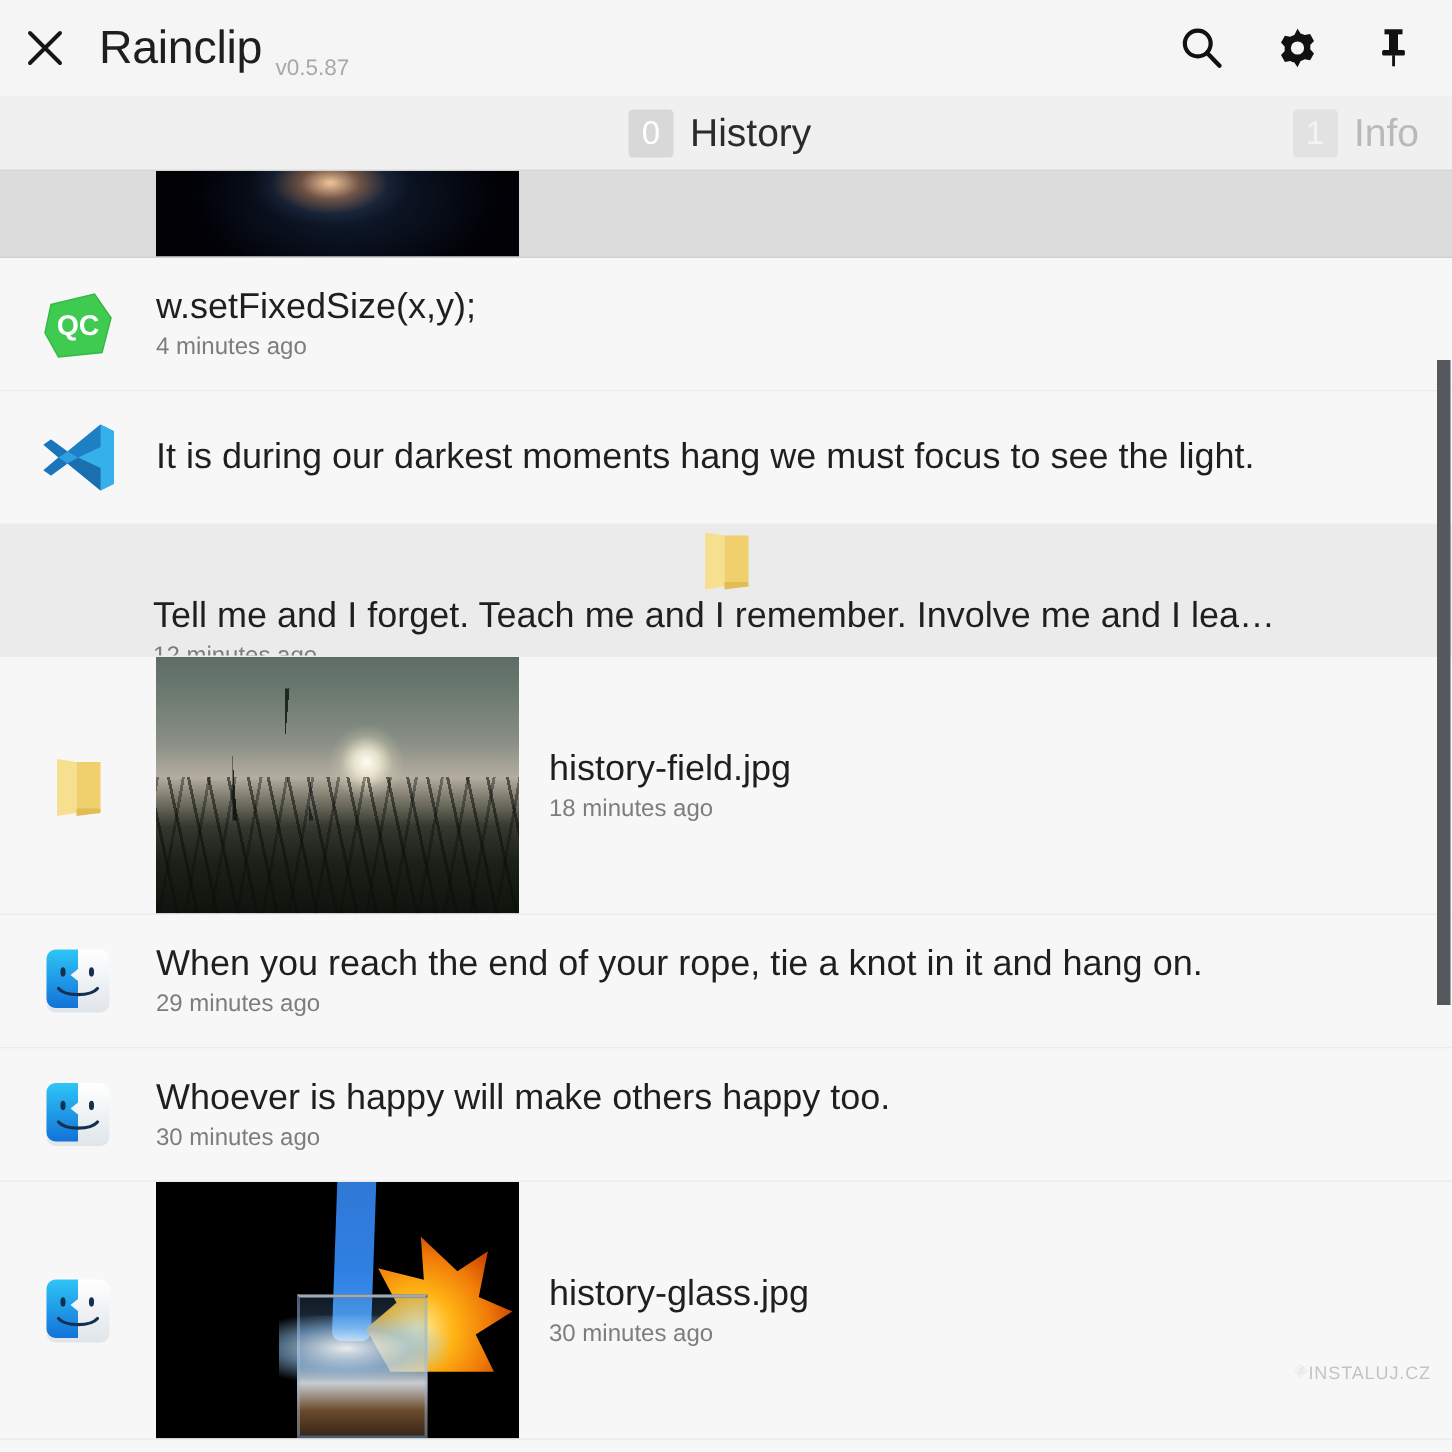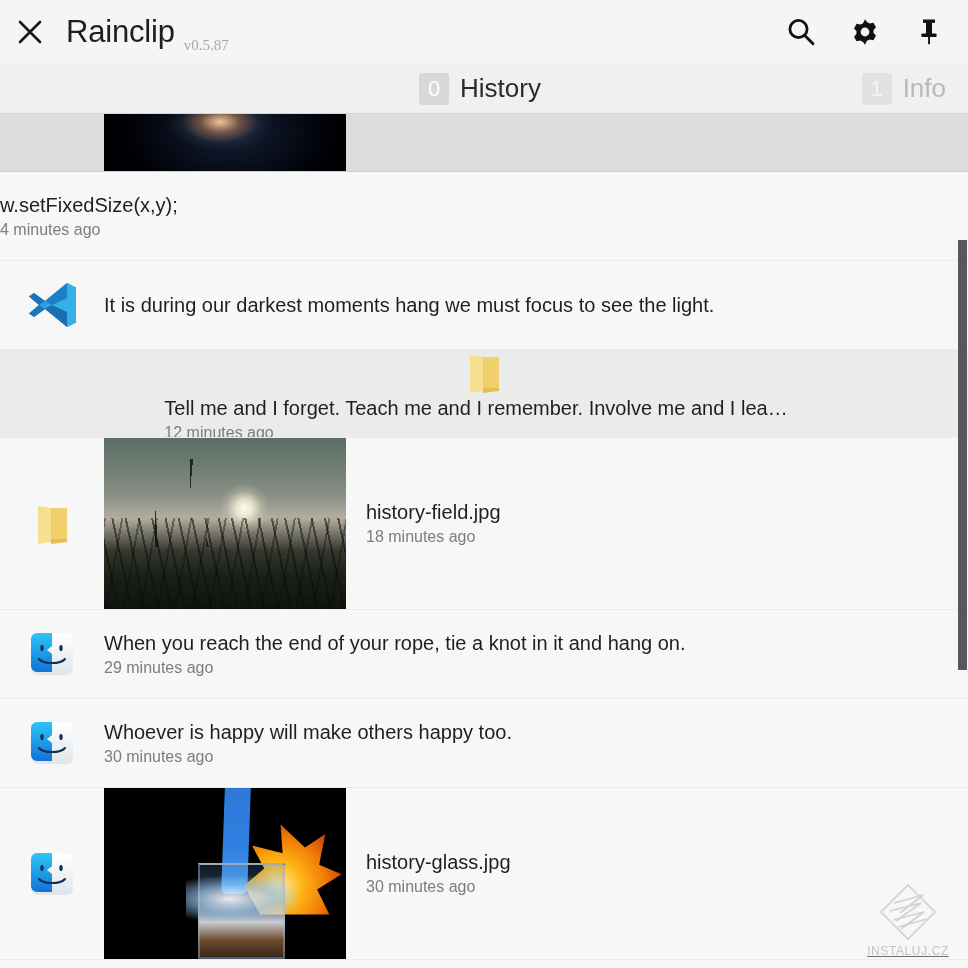--- a/index.html
+++ b/index.html
@@ -34,21 +34,20 @@
     letter-spacing: -0.2px;
     white-space: nowrap;
   }
   .app-version {
     font-size: 15px;
     color: #a8a8a8;
     margin-left: 9px;
     align-self: flex-end;
     margin-bottom: 10px;
     white-space: nowrap;
-    font-family: Liberation Serif, serif;
   }
   .titlebar-spacer { flex: 1 1 auto; }
   .tb-actions { display: flex; align-items: center; gap: 30px; }
   .tb-icon {
     width: 34px; height: 34px;
     display: flex; align-items: center; justify-content: center;
     cursor: pointer;
   }
 
   
@@ -122,21 +121,21 @@
     flex: 1 1 auto;
     min-width: 0;
     padding-right: 16px;
     display: flex;
     flex-direction: column;
     justify-content: center;
     gap: 2px;
   }
   .row-body.with-thumb { padding-left: 20px; }
   .row-title {
-    font-size: 20px;
+    font-size: 24px;
     color: #1f1f1f;
     line-height: 1.25;
     white-space: nowrap;
     overflow: hidden;
     text-overflow: ellipsis;
   }
   .row-time {
     font-size: 16px;
     color: #7d7d7d;
     line-height: 1.25;
@@ -240,25 +239,24 @@
   }
 
   
   .watermark {
     position: absolute;
     right: 14px; bottom: 10px;
     width: 92px; height: 88px;
     opacity: 0.55;
     pointer-events: none;
     display: flex;
-    flex-direction: column;
+    flex-direction: row;
     align-items: center;
     justify-content: flex-end;
     background: rgba(247,247,247,0.82);
-    text-decoration: underline;
   }
   .watermark-text {
     font-size: 12px;
     color: #9a9a9a;
     letter-spacing: 0.6px;
     margin-top: 1px;
   }
 </style>
 </head>
 <body>
@@ -317,20 +315,27 @@
       <div class="row-icon"></div>
       <div class="row-thumb">
         <div class="thumb thumb-night"></div>
       </div>
       <div class="row-body">
         <div class="row-title"></div>
       </div>
     </div>
 
     <div class="row" style="height:89px">
+      <div class="row-icon">
+        <svg class="qc-ic" viewBox="0 0 50 50">
+          <path d="M7 12 L36 5 L47 21 L41 44 L12 47 L3 31 Z" fill="#3ecb4f"></path>
+          <path d="M7 12 L36 5 L47 21 L41 44 L12 47 L3 31 Z" fill="none" stroke="#34b945" stroke-width="1"></path>
+          <text x="25" y="32" font-family="'Liberation Sans',sans-serif" font-size="19" font-weight="bold" fill="#ffffff" text-anchor="middle">QC</text>
+        </svg>
+      </div>
       <div class="row-body" style="padding-left:0">
         <div class="row-title">w.setFixedSize(x,y);</div>
         <div class="row-time">4 minutes ago</div>
       </div>
     </div>
 
     <div class="row" style="height:89px">
       <div class="row-icon">
         <svg class="vsc-ic" viewBox="0 0 52 52">
           <path d="M41 4 L50 8.5 L50 43.5 L41 48 L19 30 L8 38 L3 34.5 L13 26 L3 17.5 L8 14 L19 22 Z" fill="#2f9fe0"></path>

